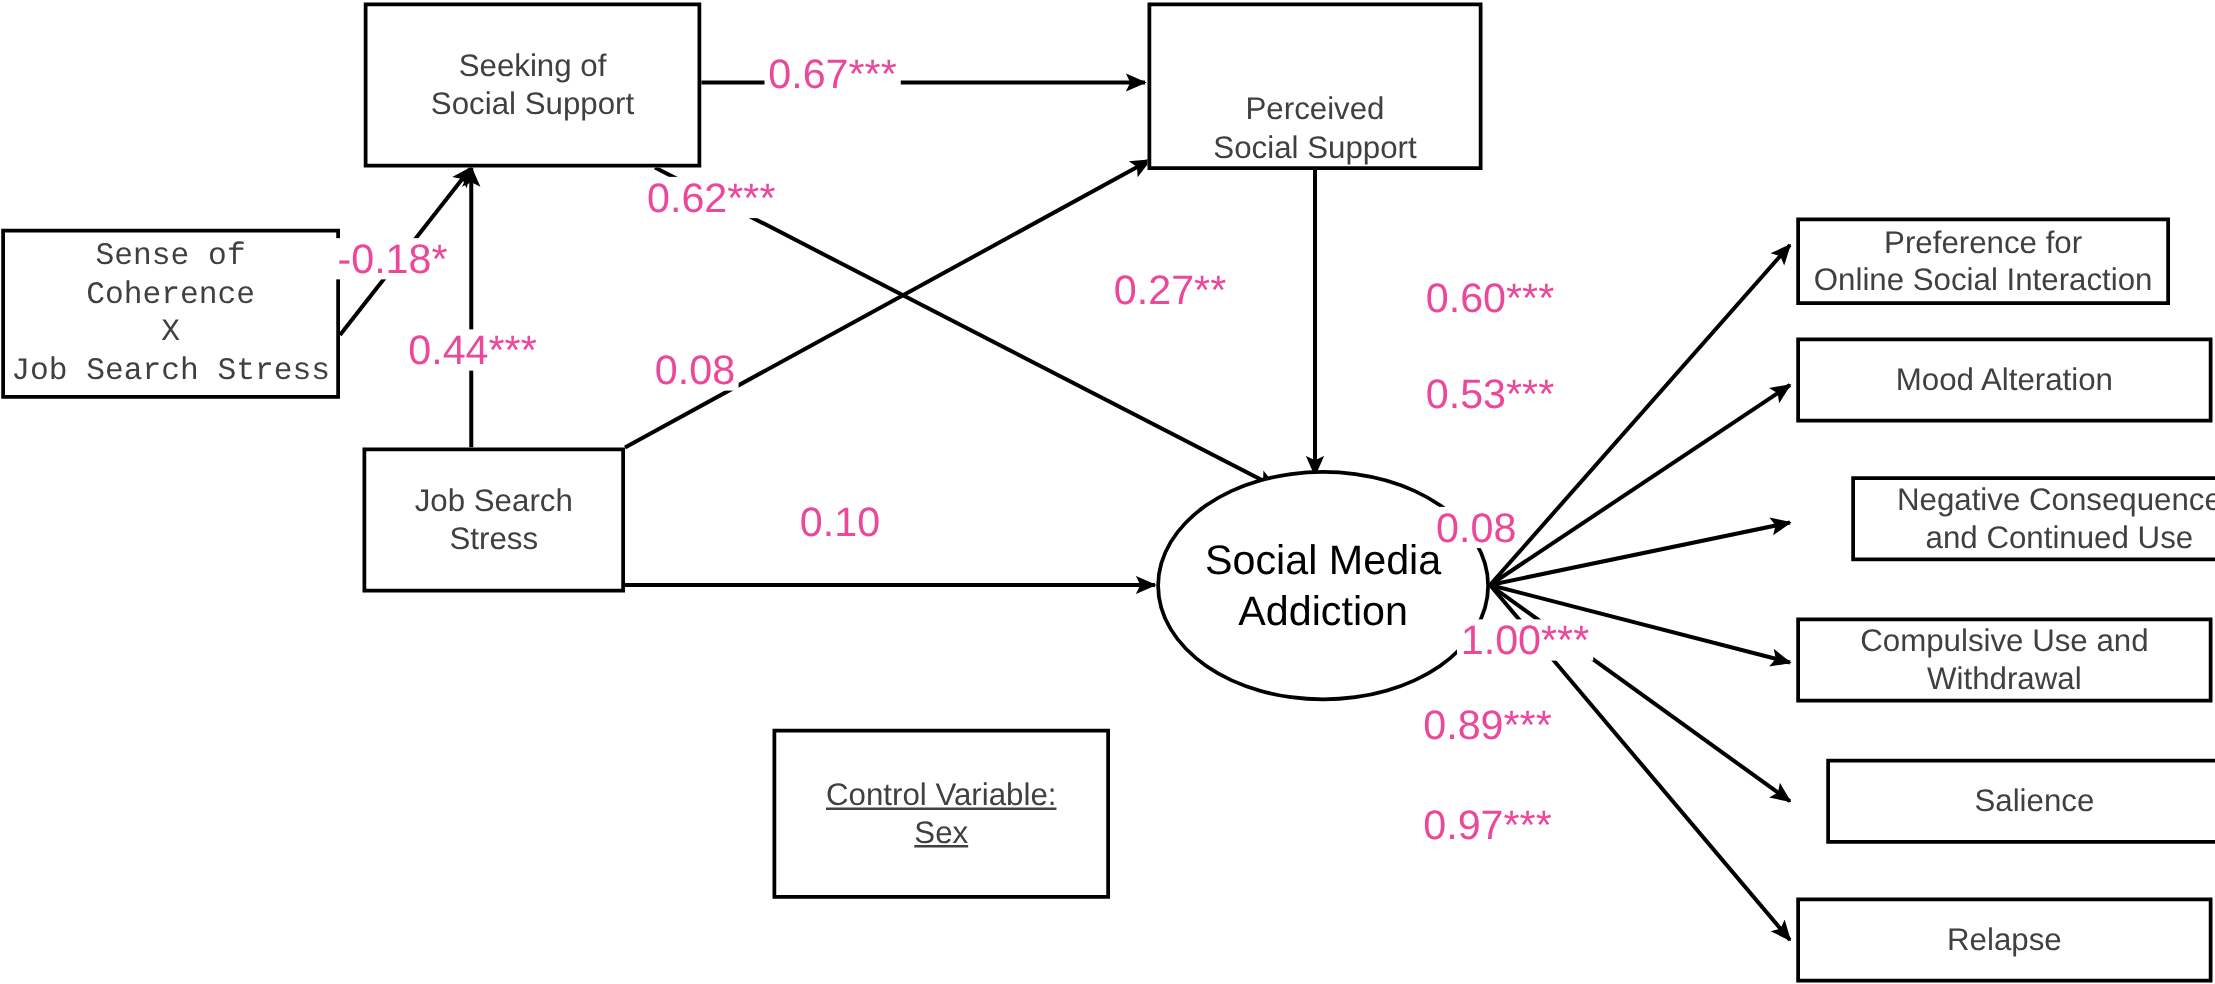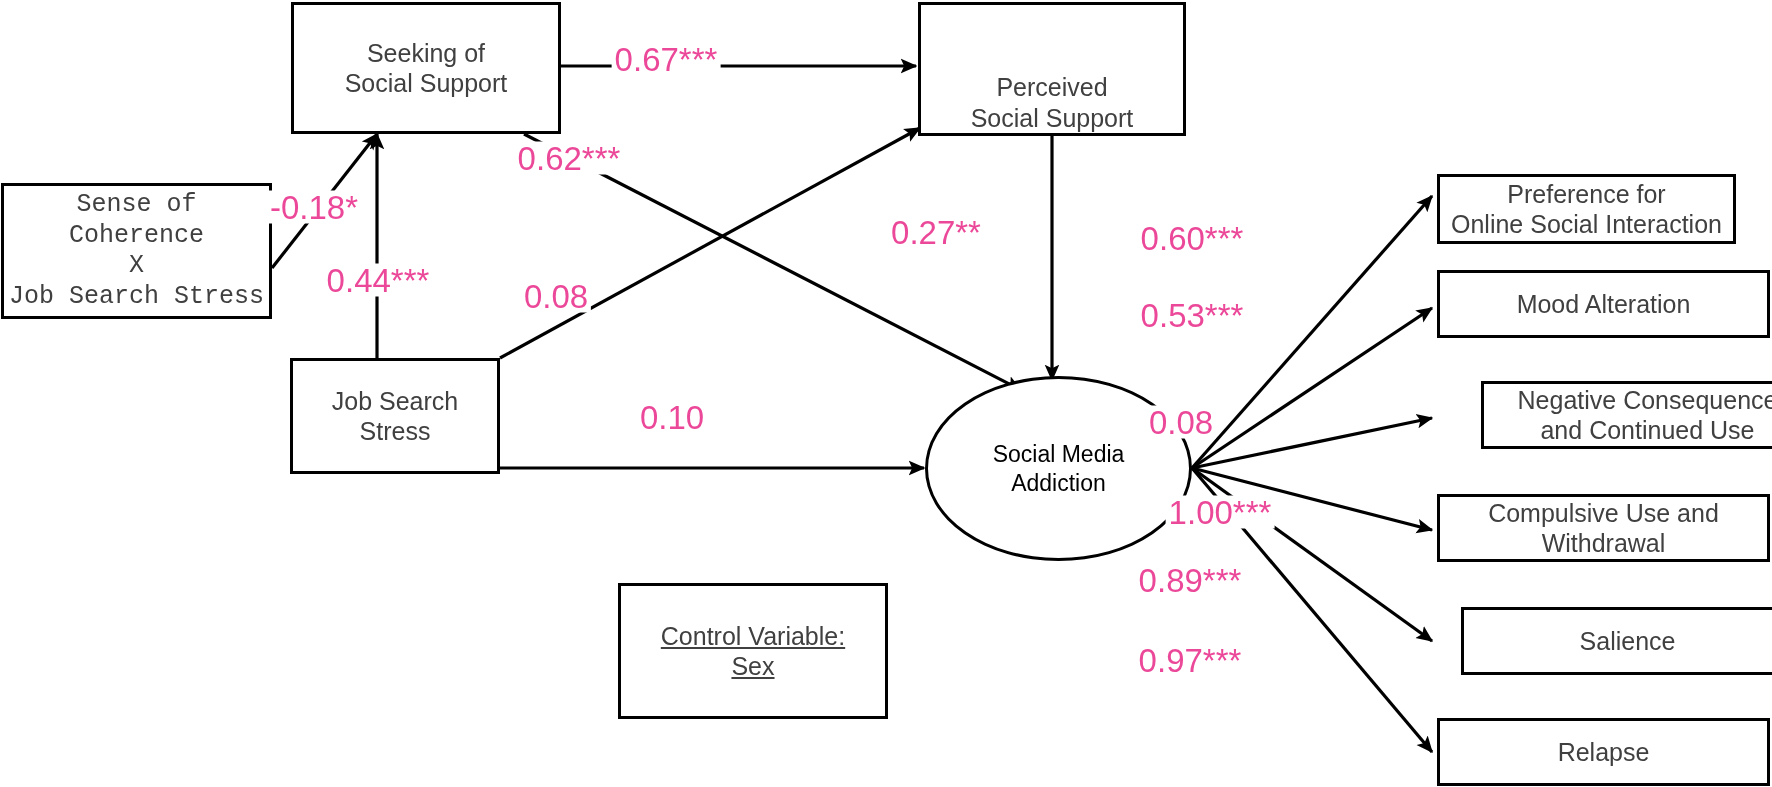--- a/index.html
+++ b/index.html
@@ -46,21 +46,21 @@
     position: absolute;
     box-sizing: border-box;
     border: 3px solid #000000;
     border-radius: 50%;
     background: #ffffff;
     display: flex;
     align-items: center;
     justify-content: center;
     text-align: center;
     line-height: 1.22;
-    font-size: 23px;
+    font-size: 33px;
     font-family: "Liberation Sans", sans-serif;
     color: #000000;
     white-space: pre-line;
     z-index: 3;
   }
   .edge-label {
     position: absolute;
     font-size: 33px;
     font-family: Liberation Sans, sans-serif;
     color: #ec4899;

